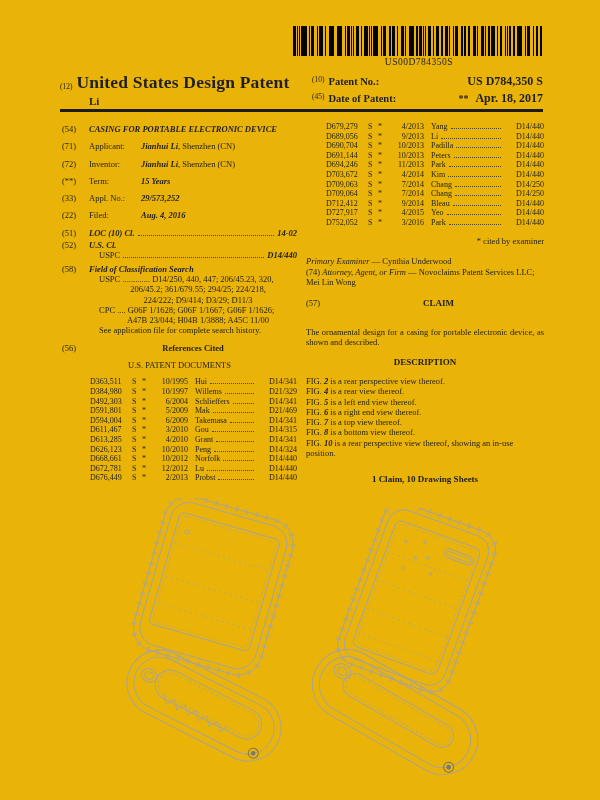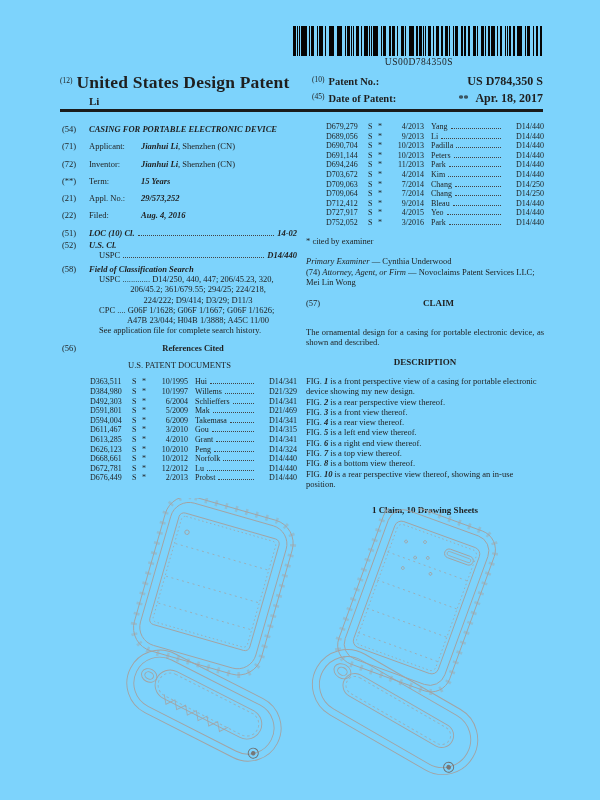--- a/index.html
+++ b/index.html
@@ -1,34 +1,34 @@
 <!DOCTYPE html>
 <html><head>
 <meta charset="utf-8">
 <style>
   html,body{margin:0;padding:0;background:#e9e9e9;}
   .page{
-    position:relative;width:600px;height:800px;background:#7dd3fc;
+    position:relative;width:600px;height:800px;background:#eab308;
     font-family:"Liberation Serif", serif;color:#1f1f1f;overflow:hidden;
     margin:0 auto;
   }
   
   .barcode-wrap{position:absolute;left:293px;top:26px;width:252px;text-align:center;}
   .barcode{
     height:30px;width:100%;
     background:
       repeating-linear-gradient(90deg,#050505 0 1.5px,transparent 1.5px 4px),
       repeating-linear-gradient(90deg,#050505 0 2.5px,transparent 2.5px 9px),
       repeating-linear-gradient(90deg,#050505 0 1px,transparent 1px 6.5px);
   }
   .barcode-text{font-size:9.5px;letter-spacing:.5px;margin-top:1px;}
   
   .hdr{position:absolute;left:60px;top:72px;width:483px;display:flex;}
   .hdr-left{width:252px;}
-  .hdr-title-row{display:flex;align-items:center;}
+  .hdr-title-row{display:flex;align-items:flex-end;}
   .tag-sm{font-size:7.5px;margin-right:4px;position:relative;top:-2px;}
   .hdr-title{font-size:17.5px;font-weight:bold;letter-spacing:.2px;white-space:nowrap;}
   .hdr-surname{font-size:11px;font-weight:bold;margin:2px 0 0 29px;}
   .hdr-right{flex:1;padding-top:2px;}
   .hdr-r-row{display:flex;align-items:center;margin-bottom:2px;}
   .hdr-r-label{font-size:10.5px;font-weight:bold;margin-right:4px;}
   .hdr-r-fill{flex:1;}
   .hdr-r-value{font-size:12px;font-weight:bold;white-space:nowrap;}
   .stars{font-size:10px;font-weight:bold;margin-right:7px;}
   .rule{position:absolute;left:60px;top:109px;width:483px;height:2.5px;background:#1b1b1b;}
@@ -54,21 +54,21 @@
   .ref-rows{font-size:8px;line-height:9.6px;}
   .ref-rows.pl-left{padding-left:28px;}
   .ref-rows.pl-right{padding-left:20px;}
   .ref-row{display:flex;align-items:baseline;}
   .rn{width:42px;flex:none;}
   .rk{width:10px;flex:none;}
   .rs{width:10px;flex:none;}
   .rd{width:36px;flex:none;text-align:right;margin-right:7px;}
   .rnm{flex:none;}
   .rc{width:40px;flex:none;text-align:right;}
-  .cited{margin:8px 0 10px 0;}
+  .cited{margin:8px 0 10px 0;text-align:right;}
   .exam-line{margin-bottom:1px;}
   .claim-head{flex:1;text-align:center;font-weight:bold;font-size:9px;}
   .claim-text{text-align:justify;margin-bottom:9px;}
   .desc-head{text-align:center;font-weight:bold;font-size:9px;margin:2px 0 9px 0;}
   .fig-line{text-align:left;}
   .footer-line{text-align:center;font-weight:bold;font-size:9px;margin-top:16px;}
   
   .draw{position:absolute;}
   .draw-left{left:108px;top:498px;width:190px;height:290px;}
   .draw-right{left:298px;top:508px;width:200px;height:290px;}
@@ -127,21 +127,21 @@
           <span class="tag">(72)</span>
           <span class="body"><span class="fld-label">Inventor:</span><b>Jianhui Li</b><span>, Shenzhen (CN)</span></span>
         </div>
 
         <div class="sec">
           <span class="tag">(**)</span>
           <span class="body"><span class="fld-label">Term:</span><b>15 Years</b><span></span></span>
         </div>
 
         <div class="sec">
-          <span class="tag">(21)</span>
+          <span class="tag">(33)</span>
           <span class="body"><span class="fld-label">Appl. No.:</span><b>29/573,252</b><span></span></span>
         </div>
 
         <div class="sec">
           <span class="tag">(22)</span>
           <span class="body"><span class="fld-label">Filed:</span><b>Aug. 4, 2016</b><span></span></span>
         </div>
       </div>
 
     <div class="sec" style="margin-bottom:2px;">
@@ -430,25 +430,23 @@
     <div class="sec" style="margin-bottom:19px;">
       <span class="tag">(57)</span>
       <span class="claim-head">CLAIM</span>
     </div>
     <div class="claim-text">The ornamental design for a casing for portable electronic device, as shown and described.</div>
 
     <div class="desc-head">DESCRIPTION</div>
 
     <div>
 
-        <div class="fig-line"><span>FIG.</span> <b>1</b> <span>is a front perspective view of a casing for portable electronic device showing my new design.</span></div>
 
         <div class="fig-line"><span>FIG.</span> <b>2</b> <span>is a rear perspective view thereof.</span></div>
 
-        <div class="fig-line"><span>FIG.</span> <b>3</b> <span>is a front view thereof.</span></div>
 
         <div class="fig-line"><span>FIG.</span> <b>4</b> <span>is a rear view thereof.</span></div>
 
         <div class="fig-line"><span>FIG.</span> <b>5</b> <span>is a left end view thereof.</span></div>
 
         <div class="fig-line"><span>FIG.</span> <b>6</b> <span>is a right end view thereof.</span></div>
 
         <div class="fig-line"><span>FIG.</span> <b>7</b> <span>is a top view thereof.</span></div>
 
         <div class="fig-line"><span>FIG.</span> <b>8</b> <span>is a bottom view thereof.</span></div>

